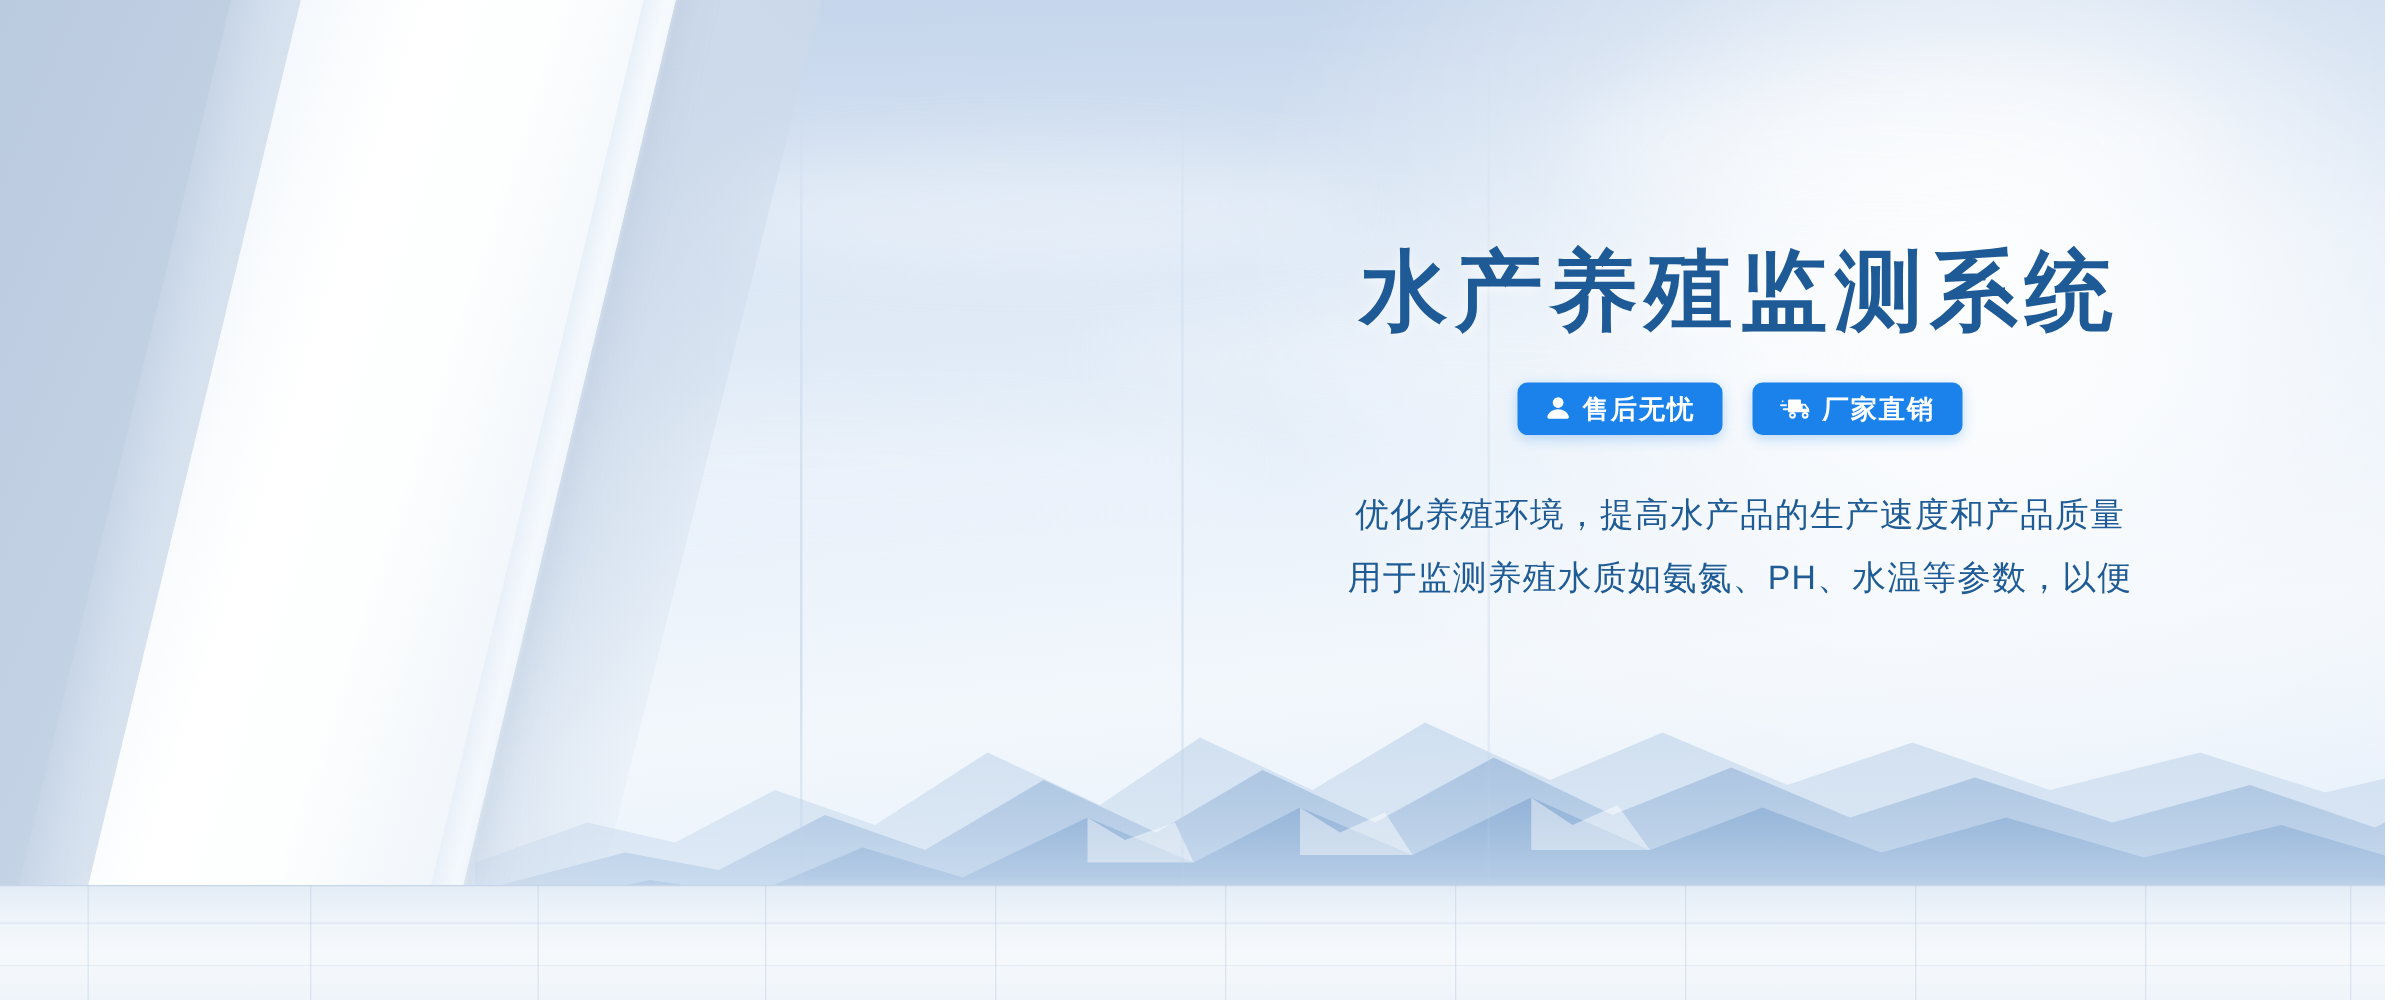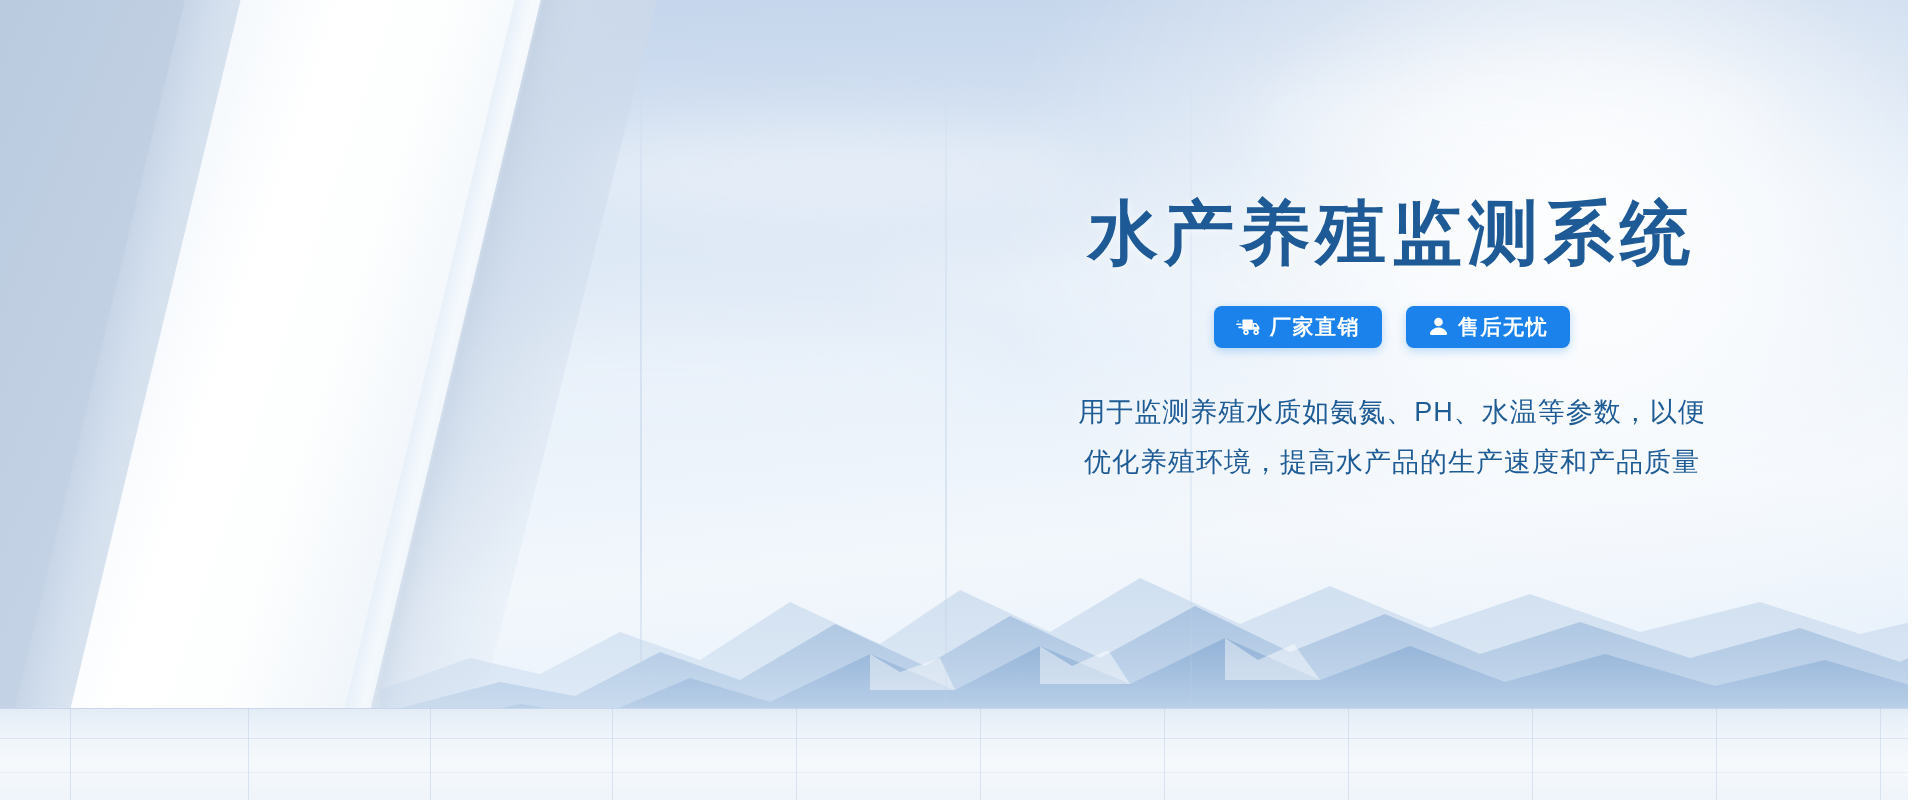--- a/index.html
+++ b/index.html
@@ -264,20 +264,30 @@
       <div class="floor-h" style="top:30px"></div>
       <div class="floor-h" style="top:64px; opacity:.6"></div>
     </div>
   </div>
 
   <div class="content">
 
     <h1 class="title">水产养殖监测系统</h1>
 
     <div class="badge-row">
+
+      <span class="badge">
+        <svg width="21" height="21" viewBox="0 0 21 21">
+          <g fill="#ffffff">
+            <circle cx="10.5" cy="6.0" r="4.3"></circle>
+            <path d="M10.5 11.4c4.1 0 7.6 2.45 8.6 5.8 0.26 0.88-0.42 1.75-1.35 1.75H3.25c-0.93 0-1.61-0.87-1.35-1.75 1.0-3.35 4.5-5.8 8.6-5.8z"></path>
+          </g>
+        </svg>
+        <span>售后无忧</span>
+      </span>
 
       <span class="badge">
         <svg width="25" height="19" viewBox="0 0 25 19">
           <g fill="#ffffff">
             <rect x="1.5" y="3.2" width="1.2" height="1.6" rx="0.6" opacity="0.95"></rect>
             <rect x="0" y="6.4" width="5.6" height="1.6" rx="0.8" opacity="0.95"></rect>
             <rect x="2.2" y="9.6" width="4.6" height="1.6" rx="0.8" opacity="0.95"></rect>
             <path d="M7.4 2.6h8.4c0.55 0 1 0.45 1 1v9.2H6.4V3.6c0-0.55 0.45-1 1-1z"></path>
             <path d="M16.8 6.0h3.0c0.42 0 0.8 0.2 1.03 0.55l2.35 3.5c0.14 0.21 0.22 0.46 0.22 0.71v2.04h-6.6V6.0z"></path>
             <circle cx="10.0" cy="15.2" r="2.7"></circle>
@@ -285,32 +295,22 @@
           </g>
           <g fill="#1a82ea">
             <circle cx="10.0" cy="15.2" r="1.05"></circle>
             <circle cx="20.1" cy="15.2" r="1.05"></circle>
             <path d="M18.1 7.4h1.5l1.7 2.6h-3.2z"></path>
           </g>
         </svg>
         <span>厂家直销</span>
       </span>
 
-      <span class="badge">
-        <svg width="21" height="21" viewBox="0 0 21 21">
-          <g fill="#ffffff">
-            <circle cx="10.5" cy="6.0" r="4.3"></circle>
-            <path d="M10.5 11.4c4.1 0 7.6 2.45 8.6 5.8 0.26 0.88-0.42 1.75-1.35 1.75H3.25c-0.93 0-1.61-0.87-1.35-1.75 1.0-3.35 4.5-5.8 8.6-5.8z"></path>
-          </g>
-        </svg>
-        <span>售后无忧</span>
-      </span>
-
     </div>
 
     <div class="desc">
+      <span class="desc-line">优化养殖环境，提高水产品的生产速度和产品质量</span>
       <span class="desc-line">用于监测养殖水质如氨氮、PH、水温等参数，以便</span>
-      <span class="desc-line">优化养殖环境，提高水产品的生产速度和产品质量</span>
     </div>
 
   </div>
 
 </div>
 
 </body></html>

